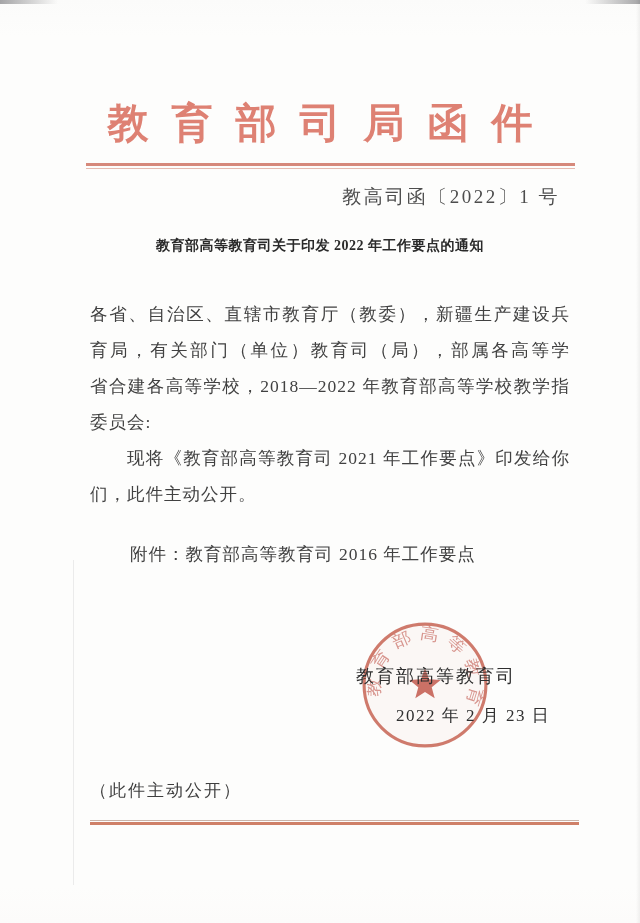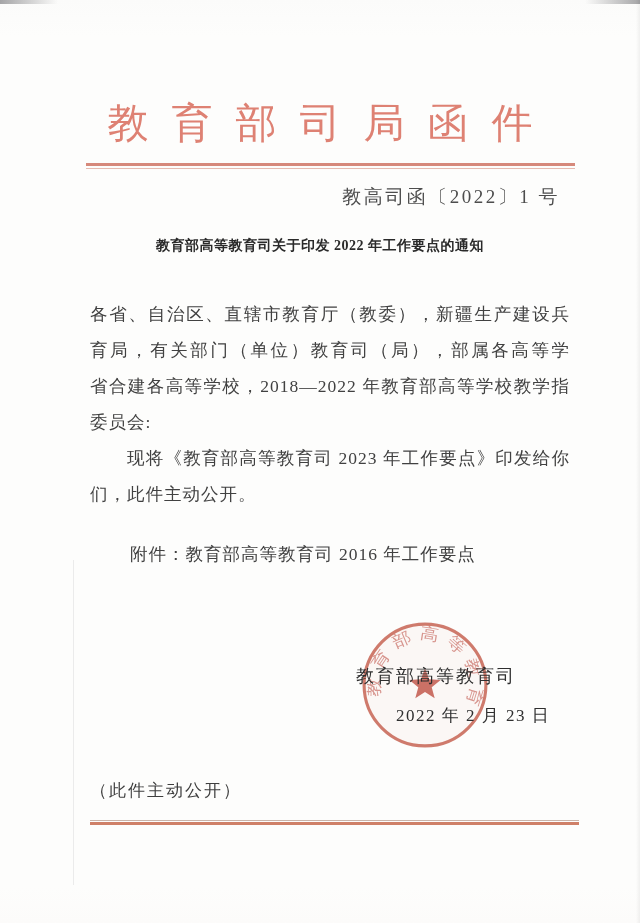--- a/index.html
+++ b/index.html
@@ -17,21 +17,21 @@
   
   .smudge{position:absolute;height:4px;background:linear-gradient(90deg,rgba(60,60,65,.45),rgba(60,60,65,0));}
   .smudge.tl{left:0;top:0;width:58px;}
   .smudge.tr{right:0;top:0;width:55px;transform:scaleX(-1);}
   .edge-shadow{position:absolute;top:0;right:0;width:4px;height:100%;background:linear-gradient(90deg,rgba(0,0,0,0),rgba(0,0,0,.05));}
   .crease{position:absolute;left:73px;top:560px;width:1px;height:325px;background:rgba(80,80,85,.10);}
 
   .letterhead{
     position:absolute;top:96px;left:0;right:0;
     text-align:center;
-    font-size:41px;font-weight:normal;
+    font-size:41px;font-weight:bold;
     letter-spacing:23px;padding-left:23px;
     color:#de8173;
     white-space:nowrap;
   }
   .rule-thick{position:absolute;top:163px;left:86px;width:489px;height:3px;background:#d6897b;}
   .rule-thin{position:absolute;top:168px;left:86px;width:489px;height:1px;background:#e6bab0;}
 
   .doc-number{
     position:absolute;top:184px;right:80px;
     font-size:19px;color:#4d4d4d;letter-spacing:2.5px;
@@ -95,21 +95,21 @@
 
   <div class="doc-number">教高司函〔2022〕1 号</div>
 
   <div class="doc-title">教育部高等教育司关于印发 2022 年工作要点的通知</div>
 
   <div class="body-block">
     <div class="line full">各省、自治区、直辖市教育厅（教委），新疆生产建设兵团教</div>
     <div class="line full">育局，有关部门（单位）教育司（局），部属各高等学校、部</div>
     <div class="line full">省合建各高等学校，2018—2022 年教育部高等学校教学指导</div>
     <div class="line">委员会:</div>
-    <div class="line indent full">现将《教育部高等教育司 2023 年工作要点》印发给你</div>
+    <div class="line indent full">现将《教育部高等教育司 2021 年工作要点》印发给你</div>
     <div class="line">们，此件主动公开。</div>
   </div>
 
   <div class="attachment-line">附件：教育部高等教育司 2016 年工作要点</div>
 
   <svg class="seal" viewBox="0 0 124 124" xmlns="http://www.w3.org/2000/svg">
     <circle cx="62" cy="62" r="59" fill="rgba(200,90,75,0.04)" stroke="#c35a49" stroke-width="3" stroke-opacity="0.8"></circle>
     <polygon points="62,46 58,56.5 46.8,57.1 55.5,64.1 52.6,74.9 62,68.8 71.4,74.9 68.5,64.1 77.2,57.1 66,56.5" fill="#bf4f42" fill-opacity="0.8"></polygon>
     <path id="sealArc" d="M 20.7 77.05 A 44 44 0 1 1 103.3 77.05" fill="none"></path>
     <text font-size="15.5" fill="#c0544a" fill-opacity="0.6" letter-spacing="6" font-family="Liberation Serif, DejaVu Serif, serif">

